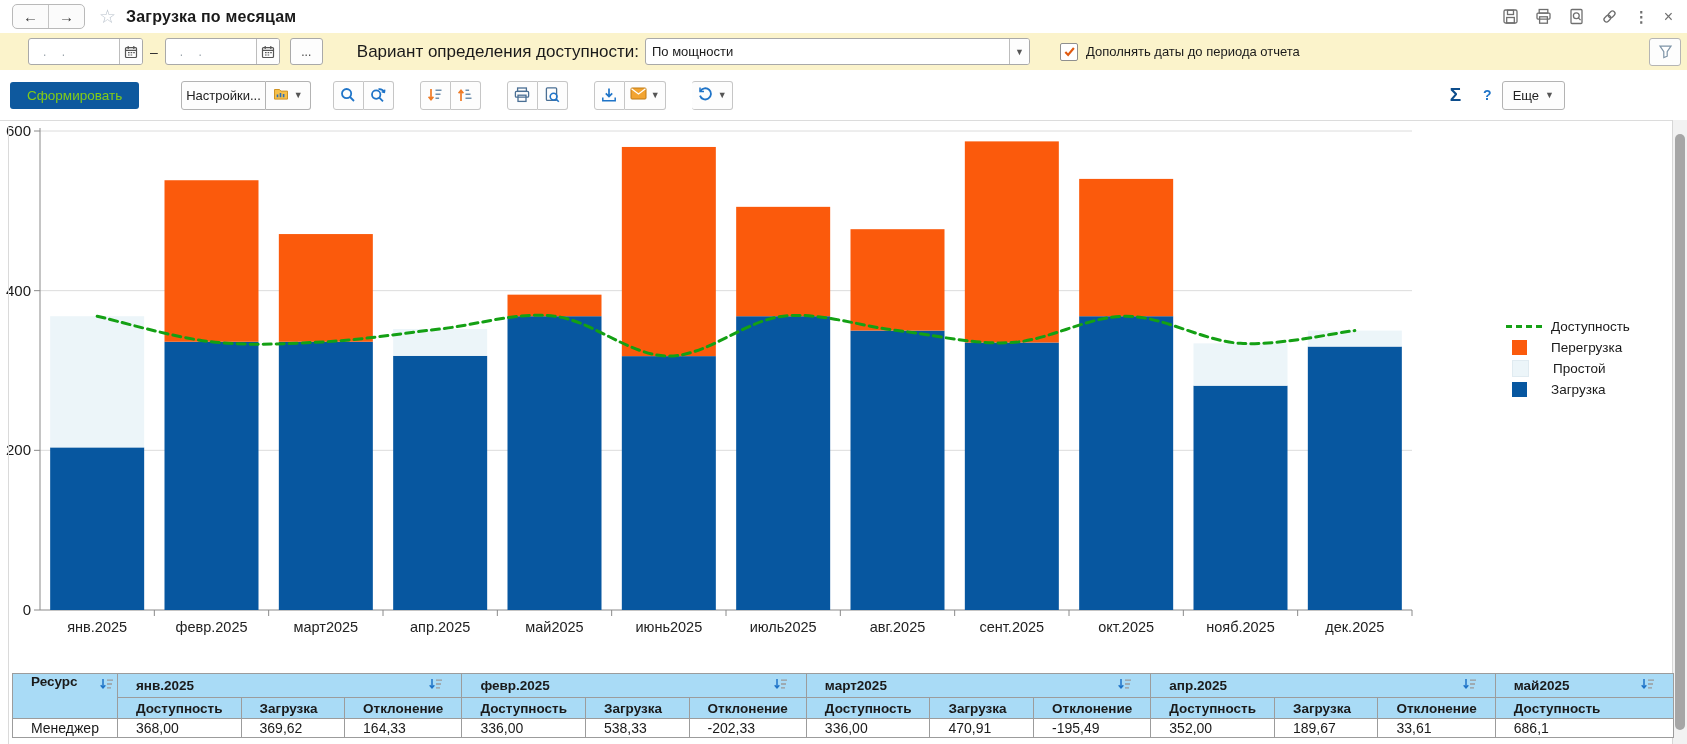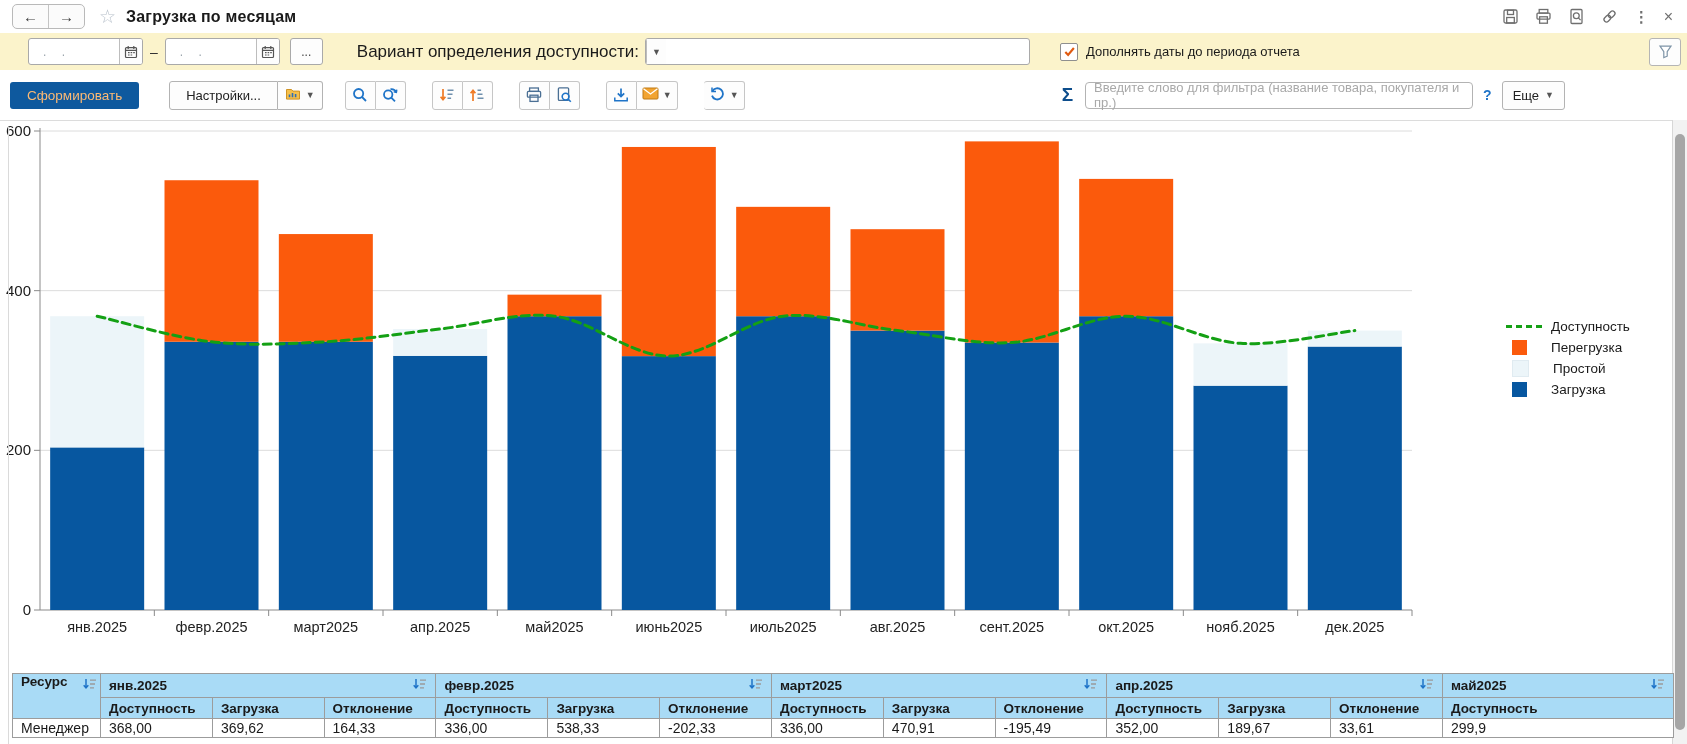--- a/index.html
+++ b/index.html
@@ -31,25 +31,25 @@
   .combo .dd{width:19px;border-left:1px solid #bdbdbd;background:#fdfdfd;display:flex;align-items:center;justify-content:center;
              font-size:9px;color:#555;cursor:pointer;}
   .chkwrap{display:flex;align-items:center;margin-left:30px;cursor:pointer;}
   .chkbox{width:16px;height:16px;background:#fff;border:1px solid #8f8f8f;border-radius:2px;display:flex;align-items:center;justify-content:center;}
   .chklabel{font-size:13px;margin-left:8px;}
   .funnelbtn{margin-left:auto;margin-right:6px;width:30px;height:26px;background:#fdfdfd;border:1px solid #b5b5b5;border-radius:3px;
              display:flex;align-items:center;justify-content:center;cursor:pointer;}
   
   .tbar{position:absolute;left:0;top:70px;width:1687px;height:50px;background:#fff;border-bottom:1px solid #dcdcdc;
         display:flex;align-items:center;}
-  .gen{margin-left:10px;height:27px;padding:0 17px;background:#0e599e;color:#fdba74;font-size:13.5px;border-radius:3px;
+  .gen{margin-left:10px;height:27px;padding:0 17px;background:#0e599e;color:#84cc16;font-size:13.5px;border-radius:3px;
        display:flex;align-items:center;cursor:pointer;}
   .btn{height:27px;background:#fdfdfd;border:1px solid #b3b3b3;border-radius:3px;display:flex;align-items:center;
        justify-content:center;font-size:13px;color:#222;cursor:pointer;}
-  .settings{margin-left:30px;padding:0 16px;border-radius:3px 0 0 3px;}
+  .settings{margin-left:42px;padding:0 4px;border-radius:3px 0 0 3px;}
   .vari{border-left:none;border-radius:0 3px 3px 0;padding:0 7px;gap:5px;}
   .ibtn{width:29px;height:27px;background:#fdfdfd;border:1px solid #c6c6c6;display:flex;align-items:center;justify-content:center;cursor:pointer;}
   .grp{display:flex;}
   .grp .ibtn:first-child{border-radius:3px 0 0 3px;}
   .grp .ibtn:last-child{border-radius:0 3px 3px 0;border-left:none;}
   .grp .ibtn.only{border-radius:3px;}
   .wdd{width:40px;gap:4px;}
   .caret{font-size:9px;color:#555;}
   .sigma{margin-left:auto;font-size:19px;font-weight:700;color:#0d4d8c;margin-right:12px;}
   .filterinput{width:378px;height:25px;border:1px solid #b3b3b3;border-radius:4px;display:flex;align-items:center;
@@ -63,21 +63,21 @@
   .lsample-line{width:36px;border-top:3px dashed #14a014;margin-right:9px;}
   .lsample-box{width:15px;height:15px;margin:0 24px 0 6px;}
   .ltext{font-size:13.5px;}
   
   .frame-left{position:absolute;left:8px;top:127px;width:1px;height:617px;background:#dadada;}
   .vscroll{position:absolute;right:0;top:120px;width:14px;height:624px;background:#f2f2f2;border-left:1px solid #d7d7d7;}
   .vthumb{position:absolute;left:2px;right:2px;top:14px;height:596px;background:#a6a6a6;border-radius:6px;}
   
   .table-wrap{position:absolute;left:12px;top:673px;width:1662px;height:66px;overflow:hidden;}
   table.rep{border-collapse:collapse;table-layout:fixed;}
-  .rep th,.rep td{border:1px solid #9c9c9c;padding:0 8px;overflow:hidden;white-space:nowrap;}
+  .rep th,.rep td{border:1px solid #9c9c9c;padding:0 18px;overflow:hidden;white-space:nowrap;}
   .rep th{background:#a9dbf6;font-weight:700;font-size:13.5px;text-align:left;}
   .th-group{height:23px;}
   .th-sub{height:20px;}
   .gh{display:flex;align-items:center;}
   .gh .sp{flex:1;}
   .th-res{vertical-align:top;position:relative;padding-top:2px;}
   .res-label{display:inline-block;width:48px;word-break:break-all;line-height:1.2;}
   .th-res .si{position:absolute;right:3px;top:4px;}
   .rep td{font-size:14px;height:18px;background:#fff;}
   .td-num{text-align:left;}
@@ -144,20 +144,21 @@
     <div class="calbtn">
       <svg width="14" height="14" viewBox="0 0 14 14" fill="none" stroke="#555" stroke-width="1.2">
           <rect x="1.5" y="2.6" width="11" height="9.9" rx="1"></rect>
           <path d="M1.5 5.4h11M4.2 1v3M9.8 1v3M4 7.6h1.6M6.6 7.6h1.6M9.2 7.6h1.6M4 10h1.6M6.6 10h1.6"></path>
         </svg>
     </div>
   </div>
   <div class="dotsbtn">...</div>
   <div class="flabel">Вариант определения доступности:</div>
   <div class="combo">
+    <div class="val">По мощности</div>
     <div class="dd">▼</div>
   </div>
   <div class="chkwrap">
     <div class="chkbox">
       <svg width="13" height="13" viewBox="0 0 14 14">
           <path d="M2.5 7.5 5.5 10.7 11.7 3.2" stroke="#e05a10" stroke-width="2.3" fill="none"></path>
         </svg>
     </div>
     <div class="chklabel">Дополнять даты до периода отчета</div>
   </div>
@@ -248,21 +249,20 @@
       <span>
         <svg width="17" height="16" viewBox="0 0 17 16" fill="none" stroke="#1f74c8" stroke-width="1.8">
             <path d="M3.4 6.2a5.6 5.6 0 1 1-.4 4.4"></path>
             <path d="M3 2.6v4h4" stroke-width="1.5"></path>
           </svg>
       </span>
       <span class="caret">▼</span>
     </div>
   </div>
   <div class="sigma">Σ</div>
-  <div class="filterinput">Введите слово для фильтра (название товара, покупателя и пр.)</div>
   <div class="help">?</div>
   <div class="btn more">
     <span>Еще</span>
     <span class="caret">▼</span>
   </div>
 </div>
 
 <div class="chart-area">
   <svg width="1687" height="535" xmlns="http://www.w3.org/2000/svg">
       <line x1="34" y1="490" x2="40" y2="490" stroke="#8a8a8a" stroke-width="1"></line>
@@ -452,17 +452,17 @@
           <td class="td-num">164,33</td>
           <td class="td-num">336,00</td>
           <td class="td-num">538,33</td>
           <td class="td-num">-202,33</td>
           <td class="td-num">336,00</td>
           <td class="td-num">470,91</td>
           <td class="td-num">-195,49</td>
           <td class="td-num">352,00</td>
           <td class="td-num">189,67</td>
           <td class="td-num">33,61</td>
-          <td class="td-num">299,9</td>
+          <td class="td-num">686,1</td>
         </tr>
       </tbody>
     </table>
 </div>
 
 </body></html>

